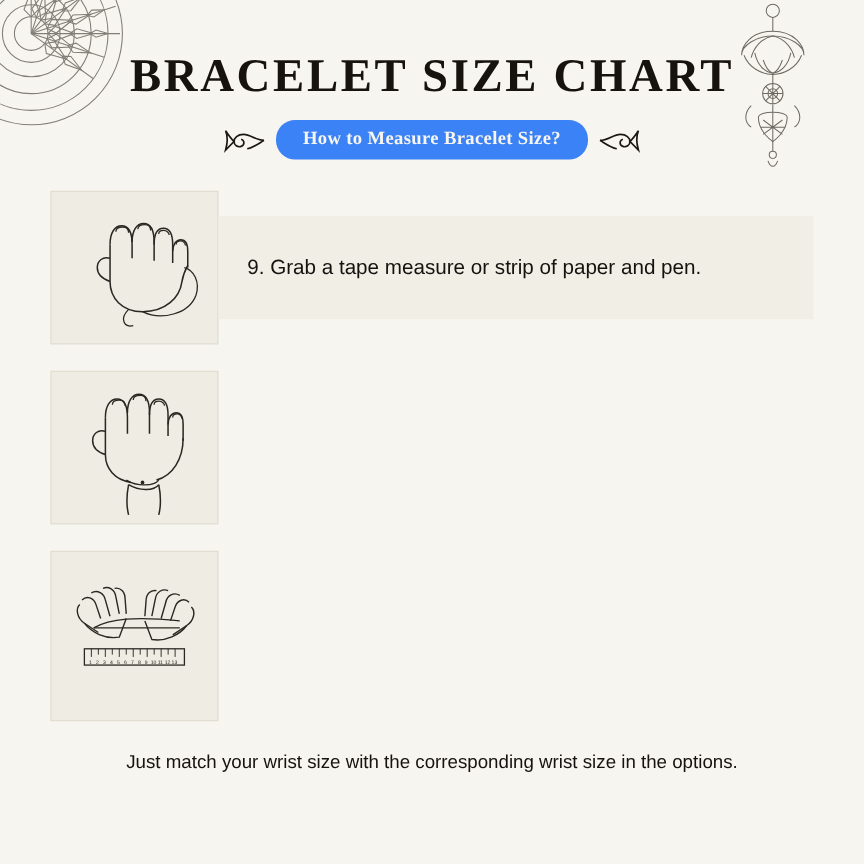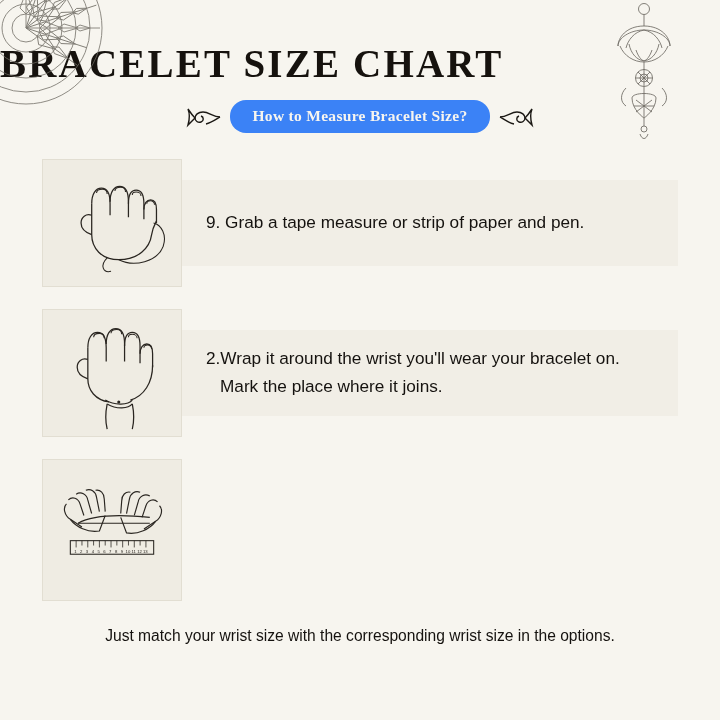--- a/index.html
+++ b/index.html
@@ -34,21 +34,21 @@
     right: 28px;
     width: 96px;
     height: 150px;
     opacity: 0.9;
     pointer-events: none;
   }
 
   
   .header {
     padding-top: 44px;
-    text-align: left;
+    text-align: center;
   }
   .title {
     font-family: "Liberation Serif", serif;
     font-size: 39px;
     letter-spacing: 2.2px;
     color: #16120e;
     font-weight: 700;
     line-height: 1;
     margin: 0;
   }
@@ -281,23 +281,20 @@
         <path d="M98 34 C98 32 100 31 102 31 C104 31 106 33 106 35" stroke-width="1.1"></path>
 
         <path d="M58 88 C68 94 82 93 86 88" stroke-width="1.2"></path>
         <path d="M60 92 C70 98 82 97 86 92" stroke-width="1.2"></path>
         <circle cx="72" cy="90" r="1.6" fill="#2a2621" stroke="none"></circle>
 
         <path d="M60 92 C58 102 58 110 60 118"></path>
         <path d="M86 92 C88 102 88 110 86 118"></path>
       </svg>
     </div>
-    <div class="step-body">
-      <div class="step-text">2.Wrap it around the wrist you'll wear your bracelet on. Mark the place where it joins.</div>
-    </div>
   </div>
 
   <div class="step step-3">
     <div class="thumb thumb-3">
       <svg viewBox="0 0 130 130" width="126" height="126" fill="none" stroke="#2a2621" stroke-width="1.2">
 
         <path d="M20 34 C24 30 30 32 32 38 L36 50"></path>
         <path d="M28 28 C33 25 39 28 40 34 L44 48"></path>
         <path d="M38 24 C43 22 48 25 49 31 L52 46"></path>
         <path d="M48 24 C53 23 57 27 57 33 L58 46"></path>

